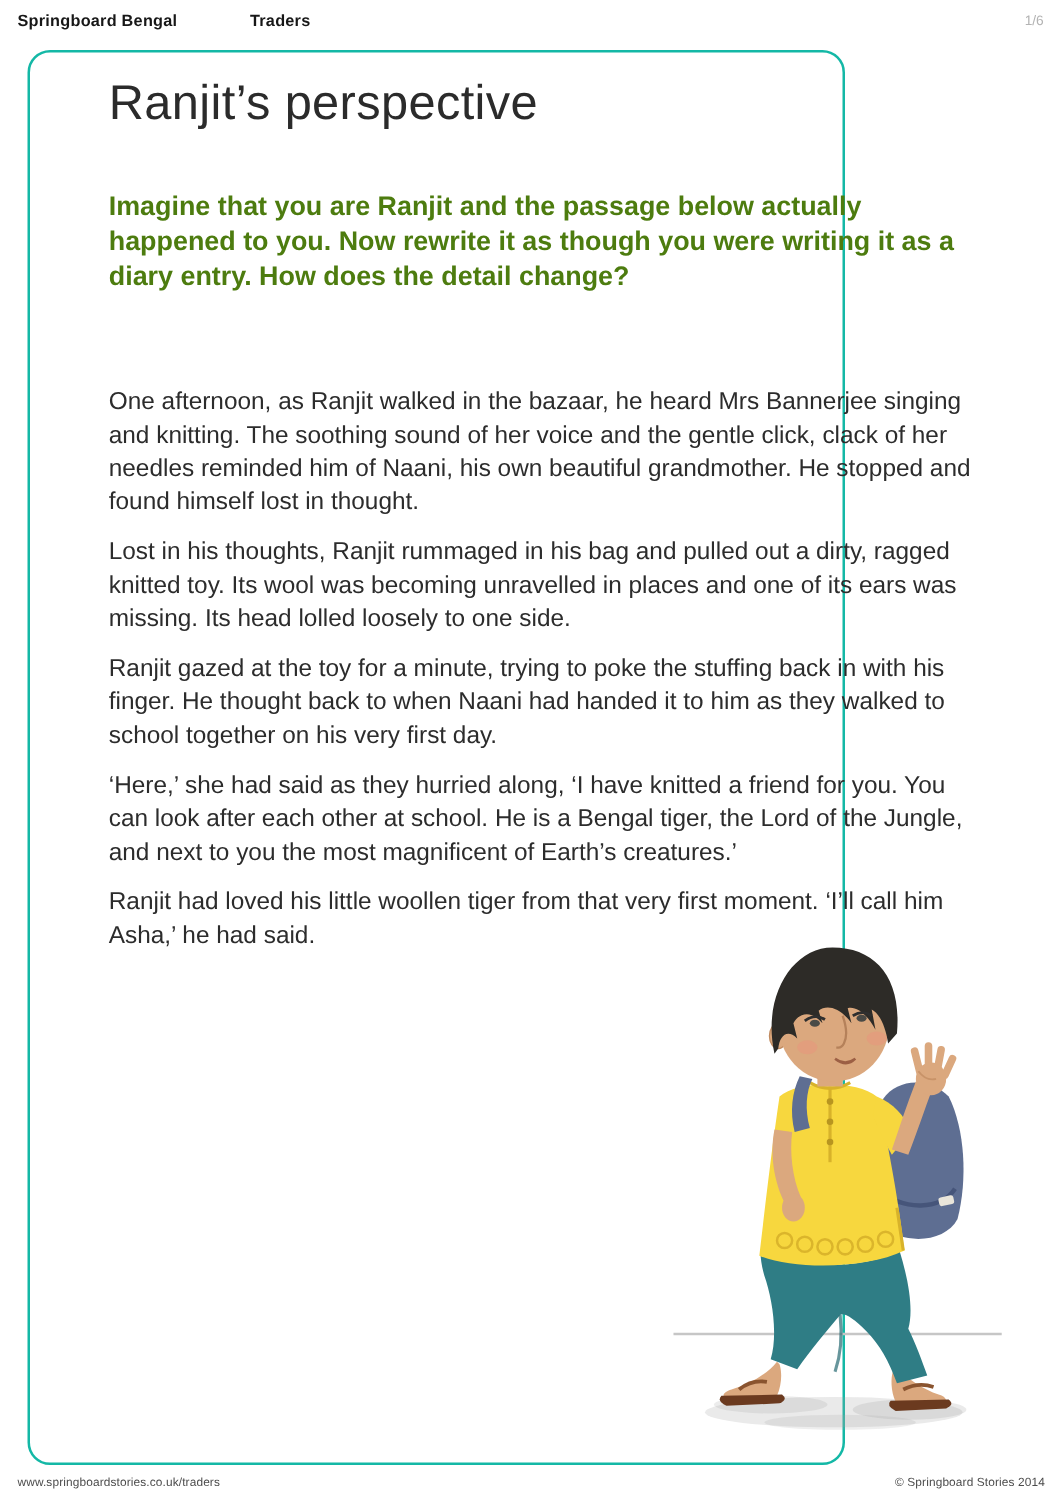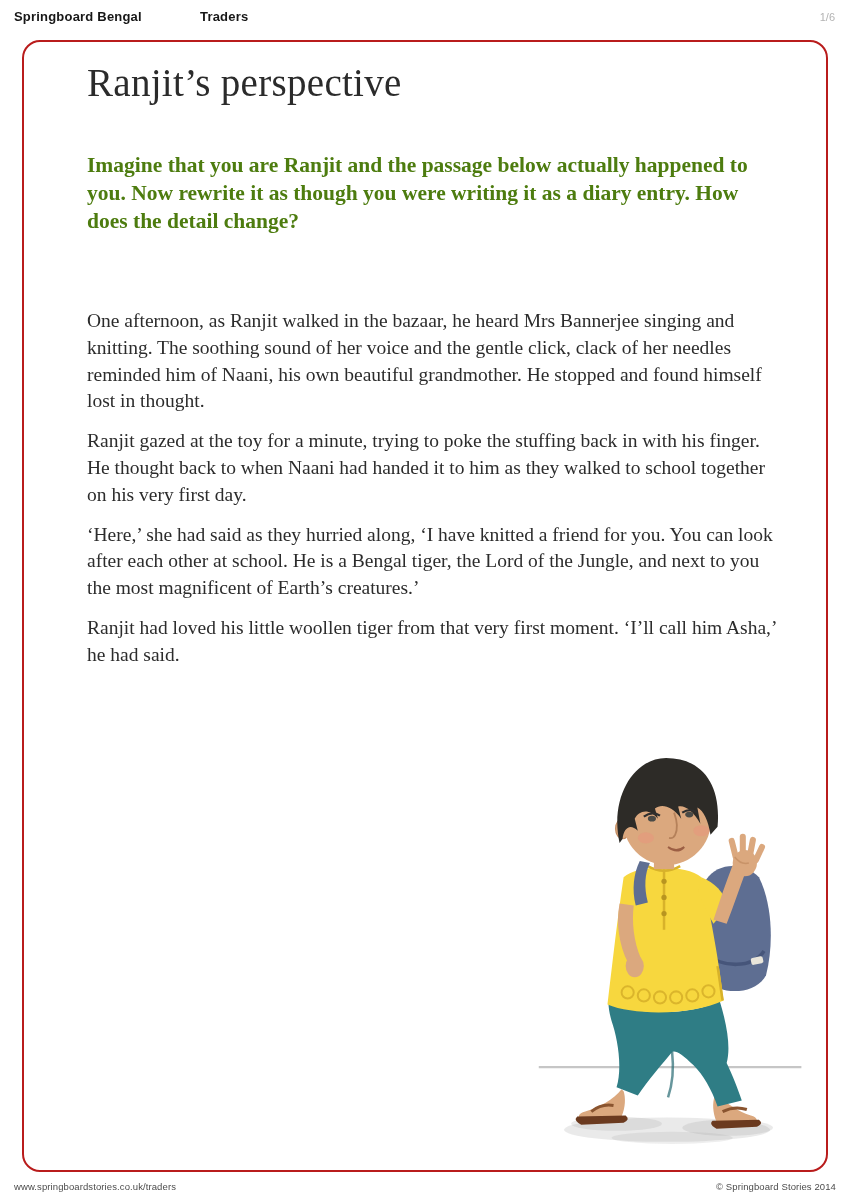--- a/index.html
+++ b/index.html
@@ -14,24 +14,23 @@
 
   
   .header { position:absolute; top:9px; left:0; width:850px; height:24px; }
   .brand   { position:absolute; left:14px;  top:0; font-size:13px; font-weight:700; color:#171717; letter-spacing:.2px; }
   .topic   { position:absolute; left:200px; top:0; font-size:13px; font-weight:700; color:#171717; letter-spacing:.2px; }
   .pageno  { position:absolute; right:15px; top:2px; font-size:11px; color:#b3b3b3; }
 
   
   .page-frame {
     position:absolute; left:22px; top:40px;
-    width:806px; height:1132px;
-    border:2px solid #b91c1c; border-radius:18px;
+    width:654px; height:1132px;
+    border:2px solid #14b8a6; border-radius:18px;
     background:#ffffff;
-    font-family:Liberation Serif, serif;
   }
 
   .content { position:absolute; left:63px; top:18px; width:700px; }
   .page-title {
     font-size:39px; font-weight:400; color:#2b2b2b;
     letter-spacing:.3px; line-height:46px;
   }
   .instruction {
     margin-top:45px; width:682px;
     font-size:21.5px; font-weight:700; line-height:28px; color:#4d7c0f;
@@ -61,20 +60,21 @@
 
 <div class="page-frame">
 
   <div class="content">
     <h1 class="page-title">Ranjit’s perspective</h1>
 
     <div class="instruction">Imagine that you are Ranjit and the passage below actually happened to you. Now rewrite it as though you were writing it as a diary entry. How does the detail change?</div>
 
     <div class="body-copy">
       <p class="para">One afternoon, as Ranjit walked in the bazaar, he heard Mrs Bannerjee singing and knitting. The soothing sound of her voice and the gentle click, clack of her needles reminded him of Naani, his own beautiful grandmother. He stopped and found himself lost in thought.</p>
+      <p class="para">Lost in his thoughts, Ranjit rummaged in his bag and pulled out a dirty, ragged knitted toy. Its wool was becoming unravelled in places and one of its ears was missing. Its head lolled loosely to one side.</p>
       <p class="para">Ranjit gazed at the toy for a minute, trying to poke the stuffing back in with his finger. He thought back to when Naani had handed it to him as they walked to school together on his very first day.</p>
       <p class="para">‘Here,’ she had said as they hurried along, ‘I have knitted a friend for you. You can look after each other at school. He is a Bengal tiger, the Lord of the Jungle, and next to you the most magnificent of Earth’s creatures.’</p>
       <p class="para">Ranjit had loved his little woollen tiger from that very first moment. ‘I’ll call him Asha,’ he had said.</p>
     </div>
   </div>
 
   <div class="illustration">
     <svg viewBox="0 0 280 400" xmlns="http://www.w3.org/2000/svg">
 
       <line x1="18" y1="312" x2="278" y2="312" stroke="#c6c6c6" stroke-width="2"></line>

